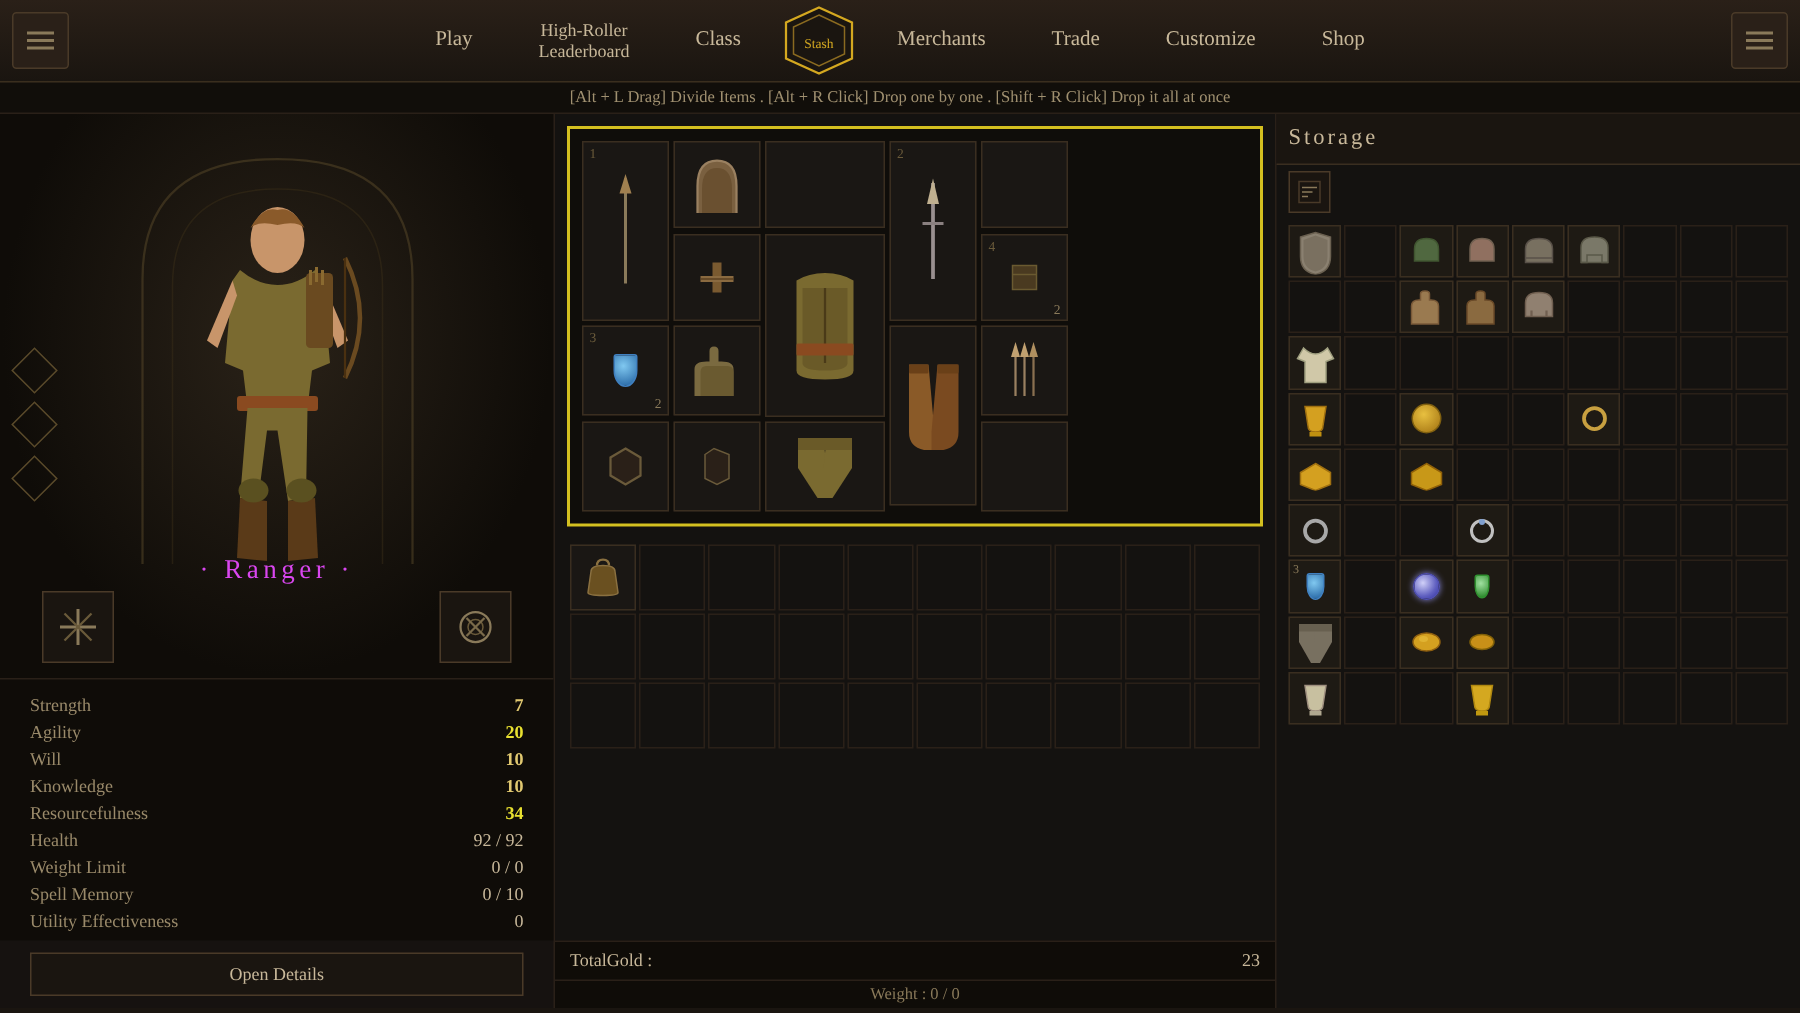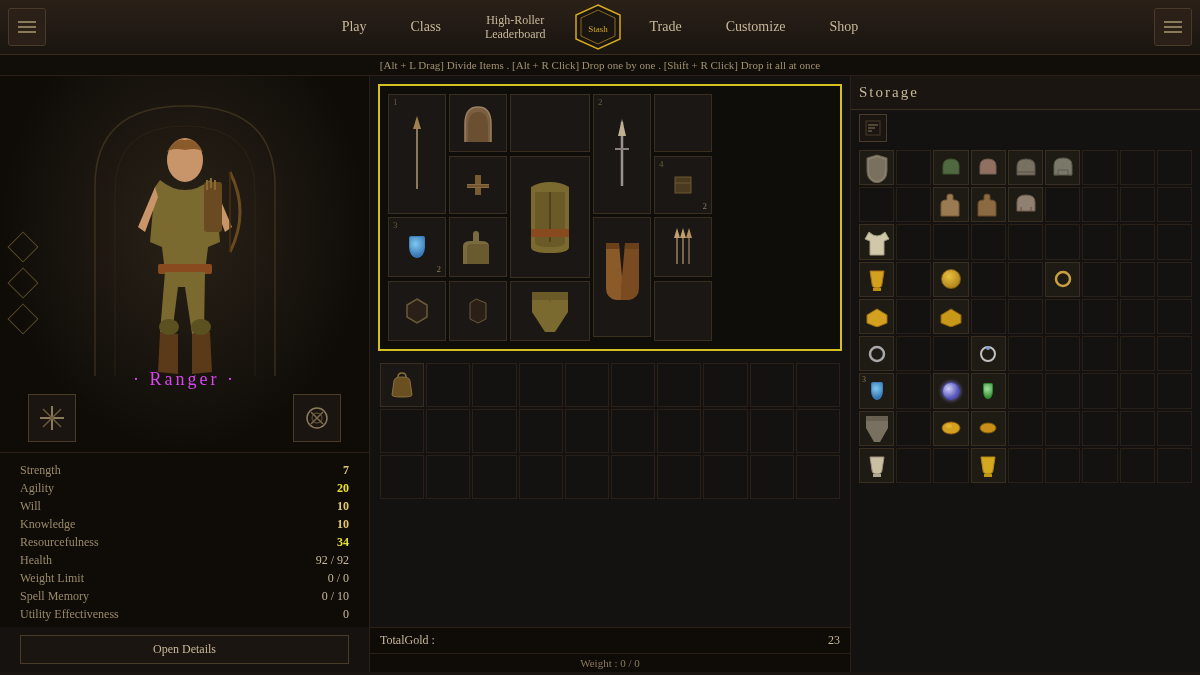--- a/index.html
+++ b/index.html
@@ -231,35 +231,38 @@
         <rect x="0" y="1" width="18" height="2" fill="#8a7a5a"></rect>
         <rect x="0" y="6" width="18" height="2" fill="#8a7a5a"></rect>
         <rect x="0" y="11" width="18" height="2" fill="#8a7a5a"></rect>
       </svg>
   </div>
 
   <div class="nav-items">
     <div class="nav-item">
       <span>Play</span>
     </div>
+    <div class="nav-item" style="line-height:1.2; font-size:12px; text-align:center;">
+      <span>High-Roller<br>Leaderboard</span>
+    </div>
     <div class="nav-item">
       <span>Class</span>
-    </div>
-    <div class="nav-item" style="line-height:1.2; font-size:12px; text-align:center;">
-      <span>High-Roller<br>Leaderboard</span>
     </div>
 
     <div class="nav-center-emblem">
       <svg viewBox="0 0 50 50" fill="none">
         <polygon points="25,3 47,13 47,37 25,47 3,37 3,13" stroke="#d4a820" stroke-width="1.5" fill="#1a1510"></polygon>
         <polygon points="25,8 42,16 42,34 25,42 8,34 8,16" stroke="#8a6a20" stroke-width="1" fill="none"></polygon>
         <text x="25" y="30" text-anchor="middle" fill="#d4a820" font-size="9" font-family="Georgia">Stash</text>
       </svg>
     </div>
 
+    <div class="nav-item">
+      <span>Merchants</span>
+    </div>
     <div class="nav-item">
       <span>Trade</span>
     </div>
     <div class="nav-item">
       <span>Customize</span>
     </div>
     <div class="nav-item">
       <span>Shop</span>
     </div>
   </div>

